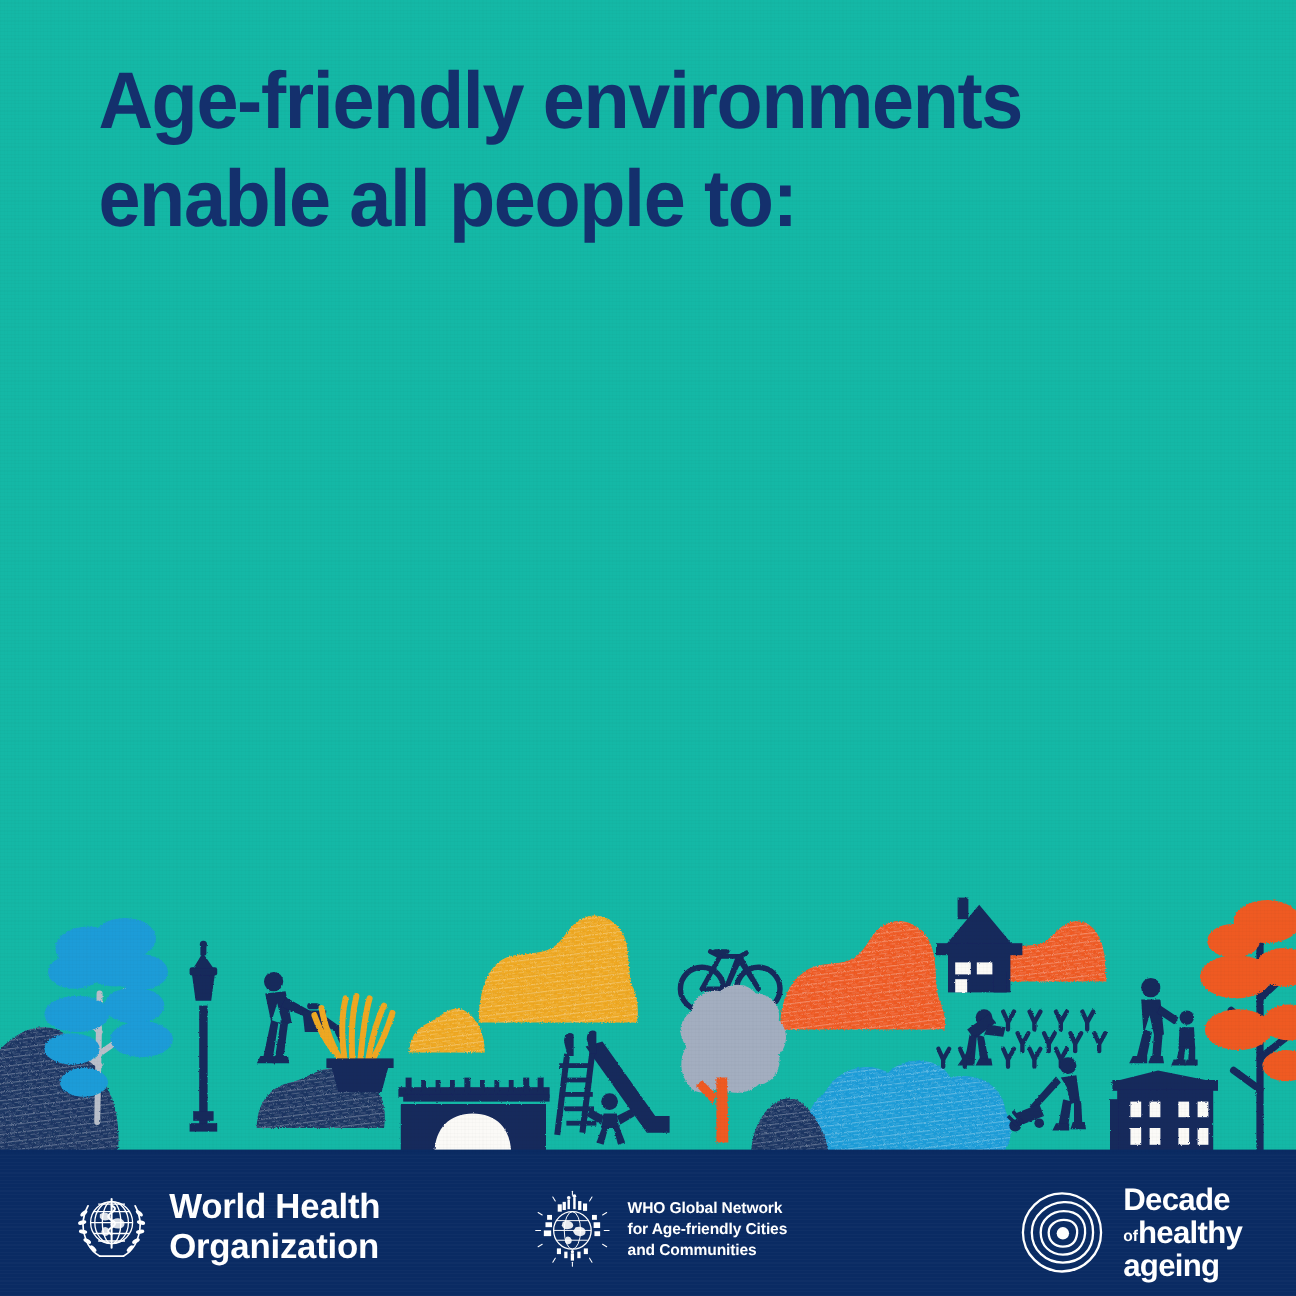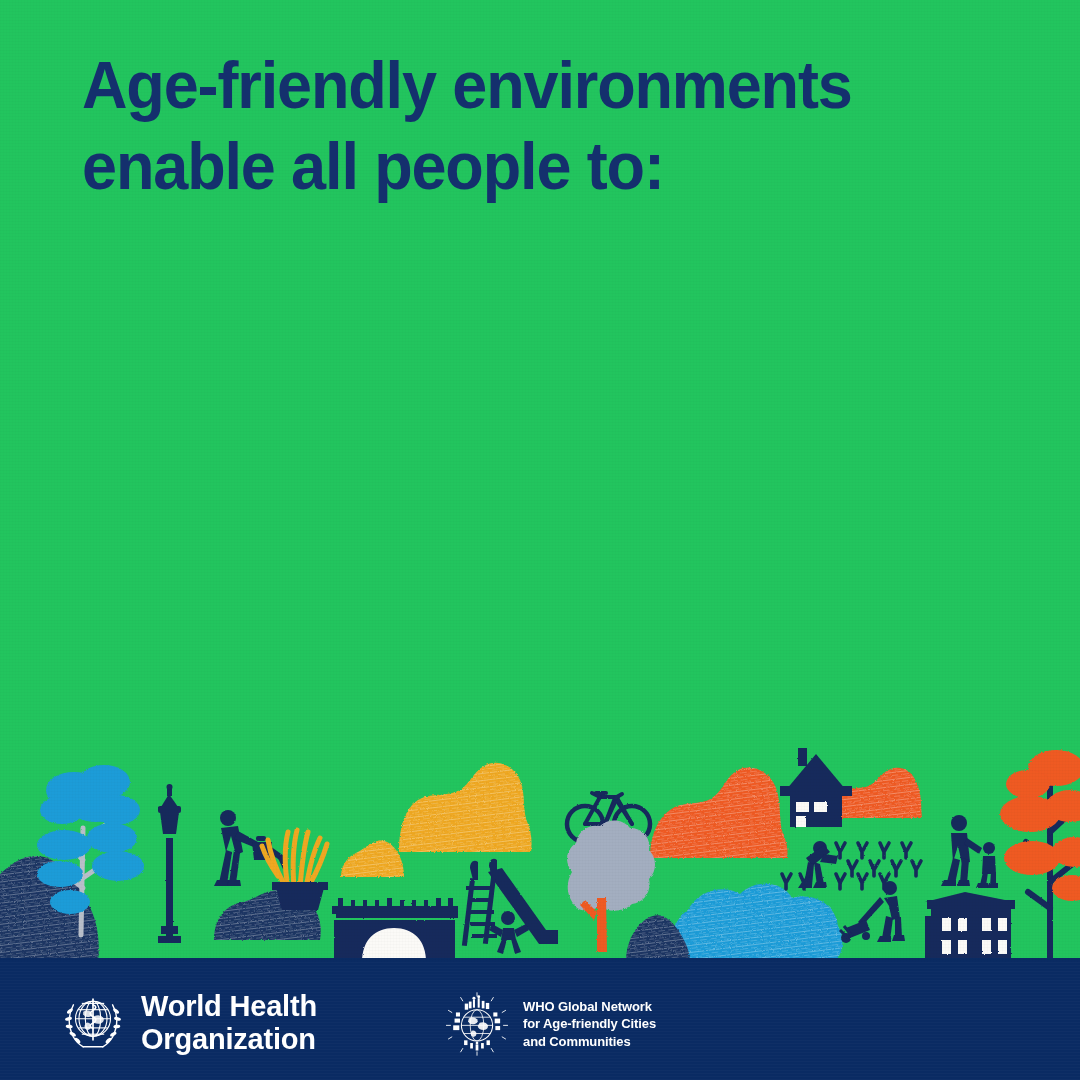--- a/index.html
+++ b/index.html
@@ -10,21 +10,21 @@
   }
   body {
     font-family: "Liberation Sans", sans-serif;
   }
 
   #poster {
     position: relative;
     width: 1080px;
     height: 1080px;
     overflow: hidden;
-    background: #22c55e;
+    background: #14b8a6;
   }
 
   
   #poster::before {
     content: "";
     position: absolute;
     inset: 0;
     pointer-events: none;
     background-image:
       repeating-linear-gradient(0deg, rgba(0,0,0,0.014) 0px, rgba(0,0,0,0.014) 1px, rgba(255,255,255,0) 1px, rgba(255,255,255,0) 3px),
@@ -583,15 +583,31 @@
           <path d="M26 91 L29 86"></path>
           <path d="M74 91 L71 86"></path>
           <path d="M50 96 L50 91"></path>
         </g>
       </svg>
       <div class="logo-text" id="network-text">WHO Global Network
 for Age-friendly Cities
 and Communities</div>
     </div>
 
+    <div class="logo-block" id="logo-decade">
+      <svg class="logo-mark" width="74" height="74" viewBox="0 0 100 100">
+        <g fill="none" stroke="#ffffff" stroke-width="2.6">
+          <path d="M50 6 C75 6 94 26 94 50 C94 74 75 94 50 94 C26 94 6 74 6 50 C6 26 26 6 50 6 Z"></path>
+          <path d="M52 16 C72 15 85 30 85 50 C85 70 71 84 51 84 C32 84 16 70 16 50 C16 31 33 17 52 16 Z"></path>
+          <path d="M52 26 C68 26 77 36 76 51 C75 65 66 75 51 75 C37 75 26 65 26 50 C26 36 38 26 52 26 Z"></path>
+          <path d="M52 36 C62 36 68 42 67 51 C66 60 61 66 51 66 C42 66 35 60 35 50 C35 42 43 36 52 36 Z"></path>
+        </g>
+        <circle cx="51" cy="51" r="7" fill="#ffffff"></circle>
+      </svg>
+      <div class="logo-text" id="decade-text">
+        <span class="dec-line">Decade</span>
+        <span class="dec-line"><span class="of">of</span><span>healthy</span></span>
+        <span class="dec-line">ageing</span>
+      </div>
+    </div>
 
   </div>
 </div>
 
 </body></html>

